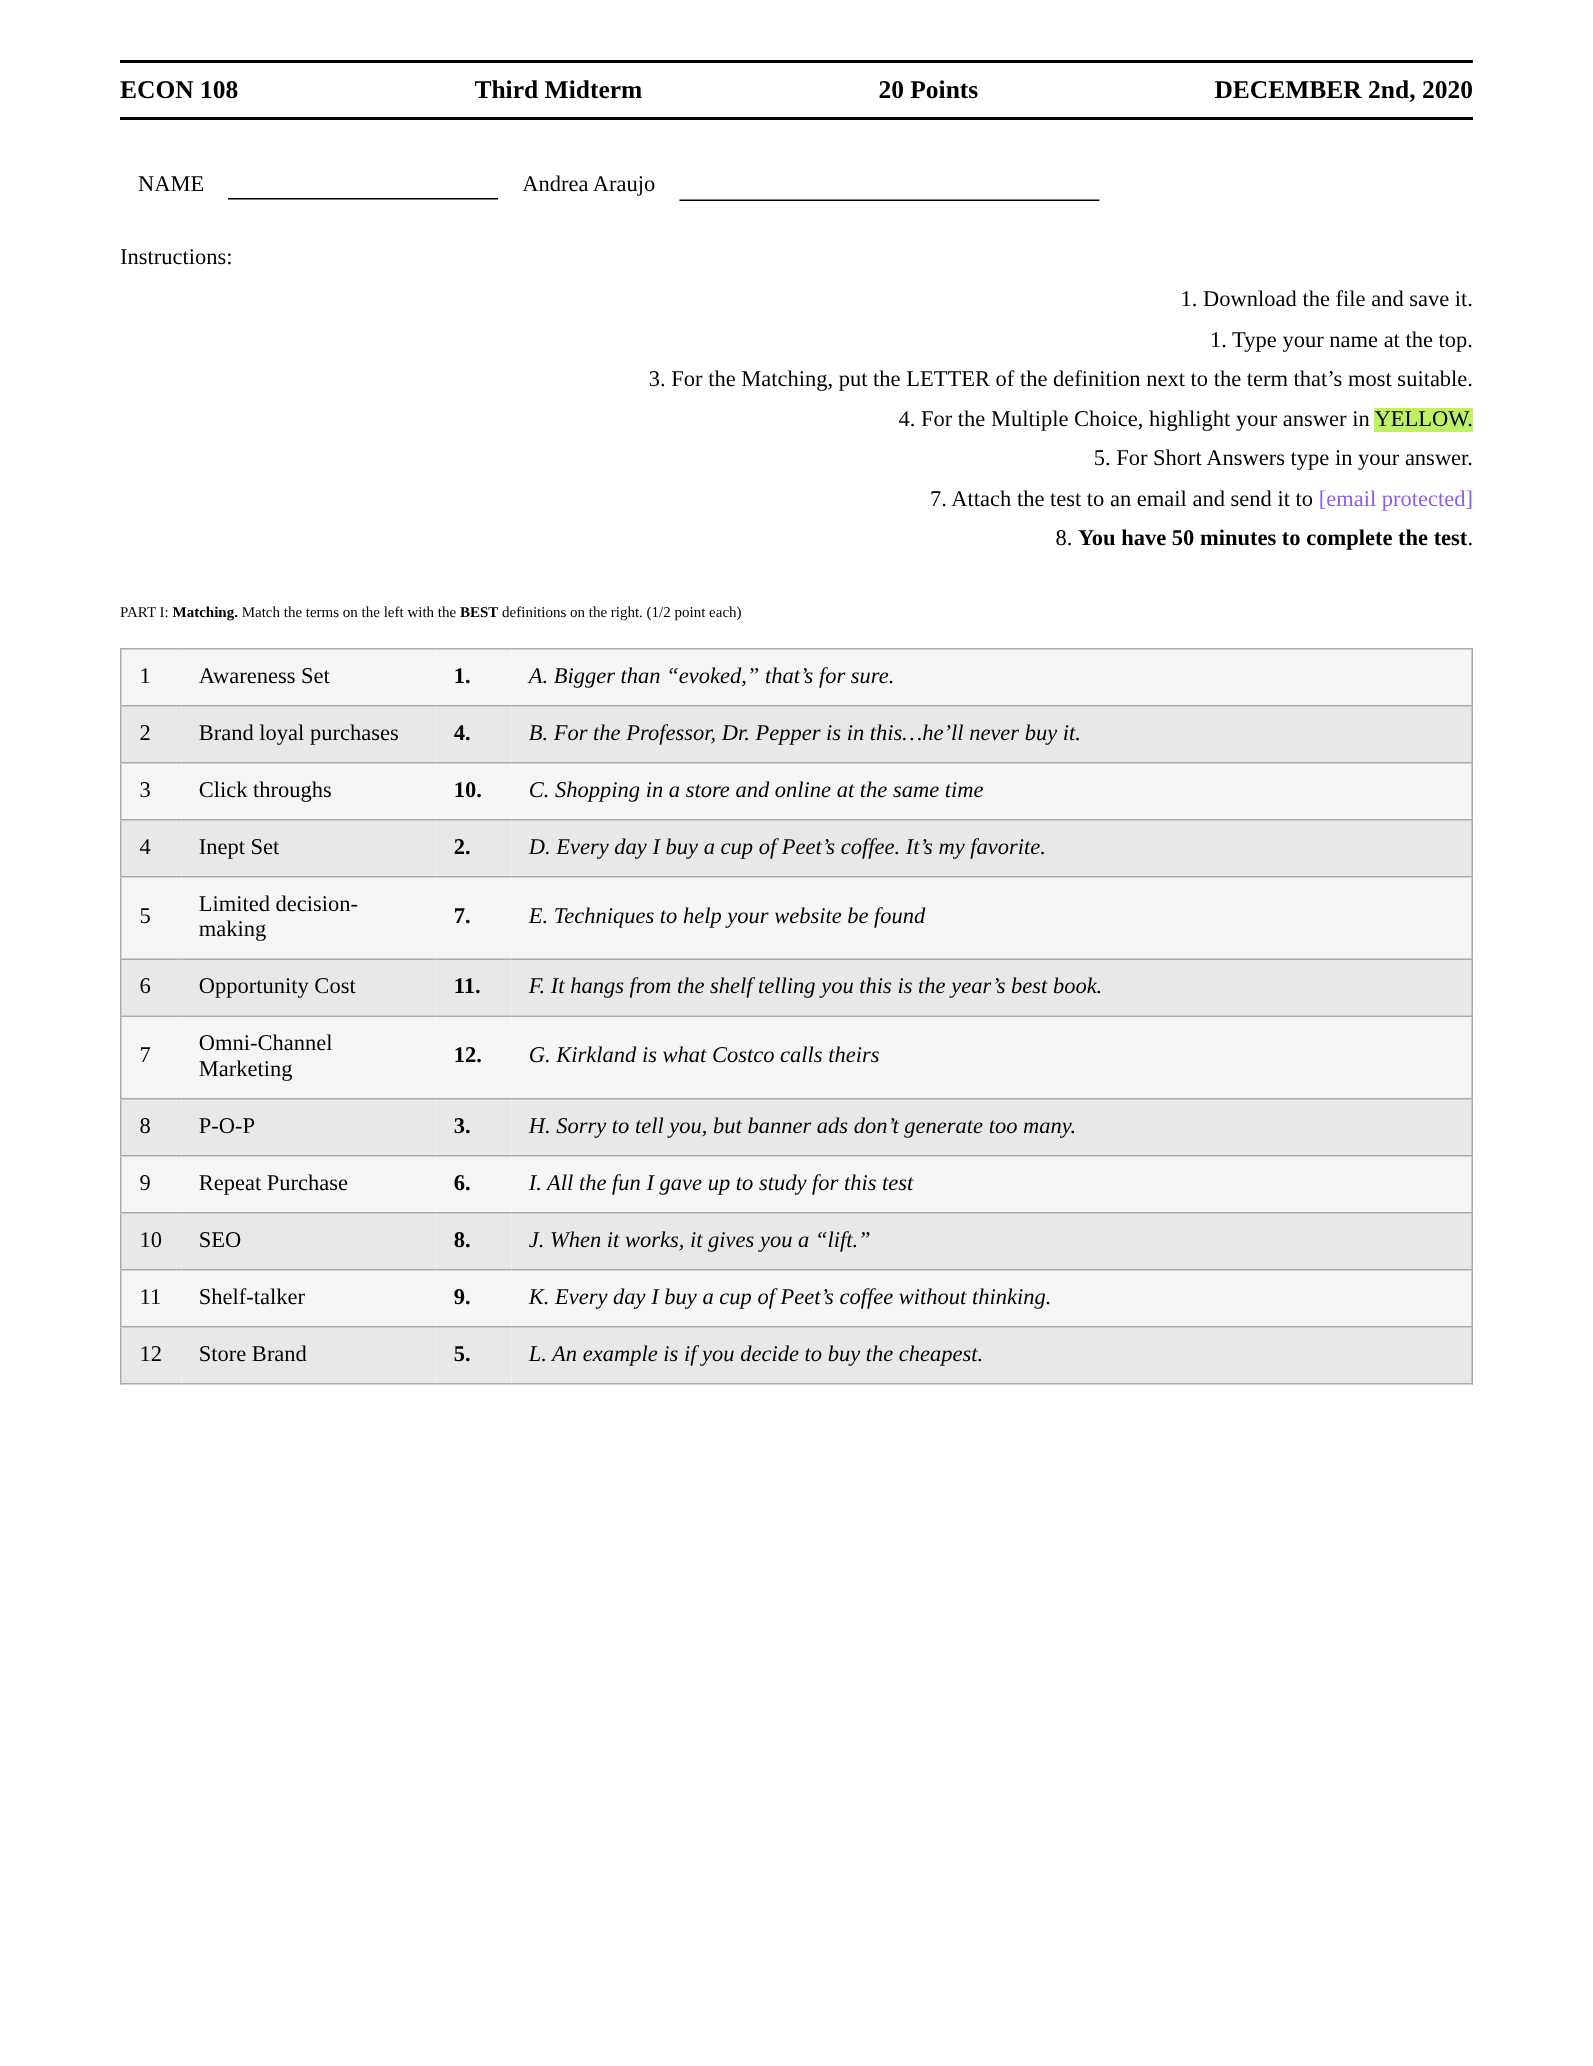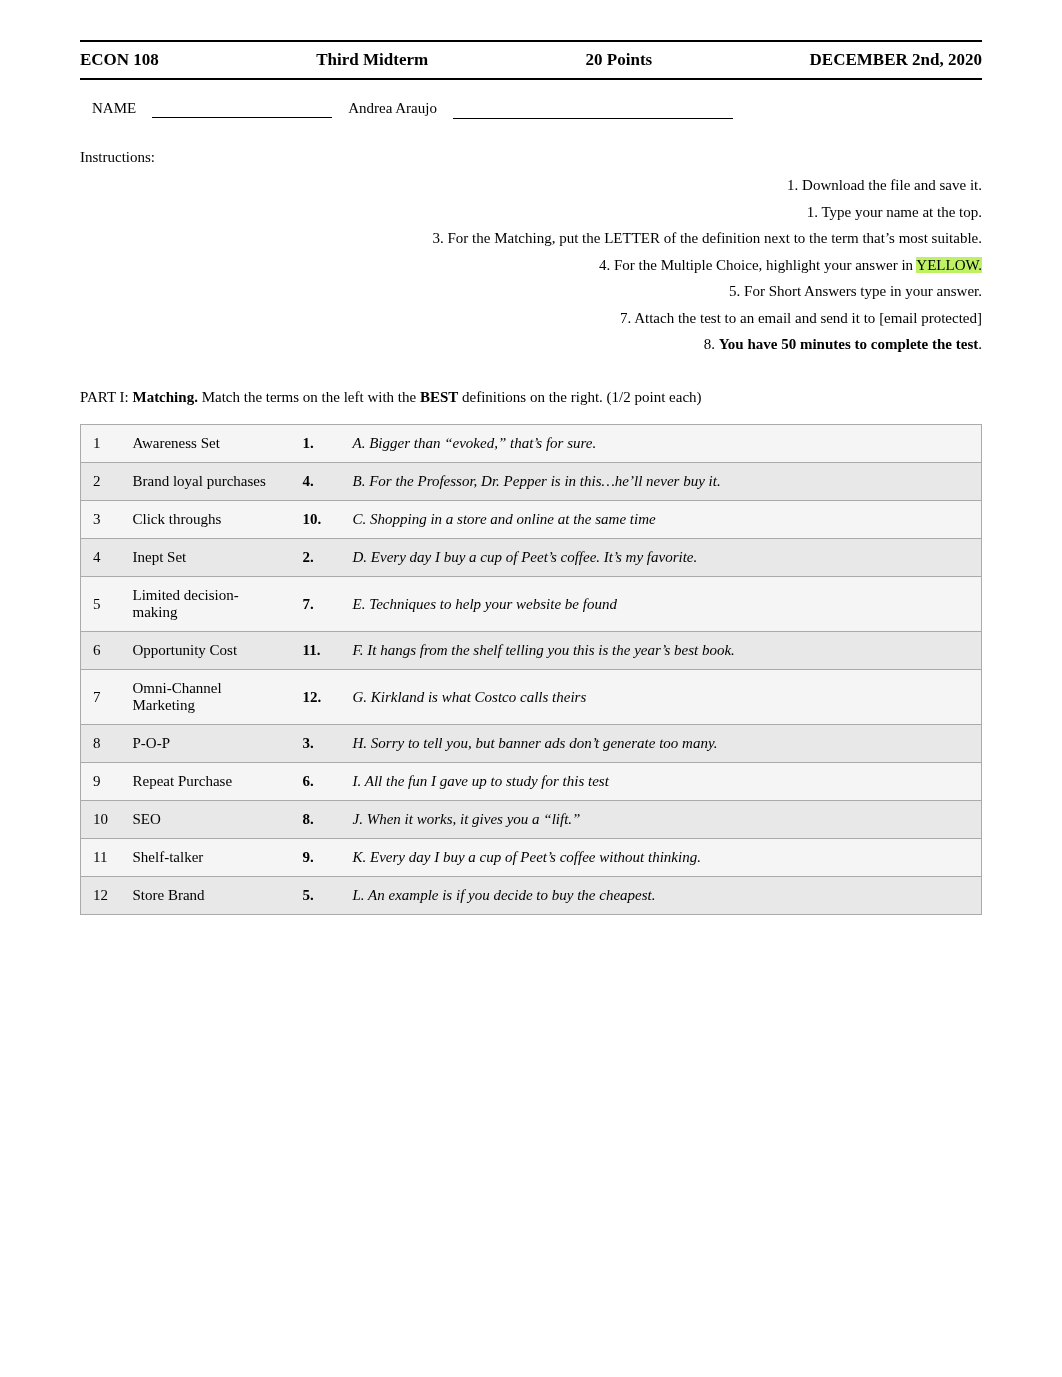--- a/index.html
+++ b/index.html
@@ -12,21 +12,21 @@
       min-height: 1377px;
       padding: 40px 80px;
     }
     .header {
       display: flex;
       justify-content: space-between;
       align-items: flex-end;
       border-top: 2px solid #000;
       border-bottom: 2px solid #000;
       padding: 8px 0;
-      margin-bottom: 20px;
+      margin-bottom: 35px;
     }
     .header-item {
       font-size: 17px;
       font-weight: bold;
     }
     .name-line {
       margin-bottom: 30px;
       font-size: 15px;
       display: flex;
       align-items: baseline;
@@ -42,22 +42,22 @@
     .name-value {
       border-bottom: 1px solid #000;
       width: 280px;
       padding-bottom: 1px;
     }
     .instructions-section { margin-bottom: 30px; }
     .instructions-title { margin-bottom: 8px; font-size: 15px; }
     .instructions-list { list-style: none; padding: 0; text-align: right; }
     .instructions-list li { margin-bottom: 4px; font-size: 15px; line-height: 1.5; }
     .highlight-yellow { background-color: #bef264; }
-    .email-link { color: #000000; text-decoration: none; }
-    .part-header { margin-bottom: 16px; font-size: 15px; line-height: 1.5; }
+    .email-link { color: #8b5cf6; text-decoration: none; }
+    .part-header { margin-bottom: 16px; font-size: 10px; line-height: 1.5; }
     .matching-table {
       width: 100%;
       border-collapse: collapse;
       border: 1px solid #aaa;
     }
     .matching-table tr {
       border-bottom: 1px solid #aaa;
     }
     .matching-table tr:last-child { border-bottom: none; }
     .matching-table td {

